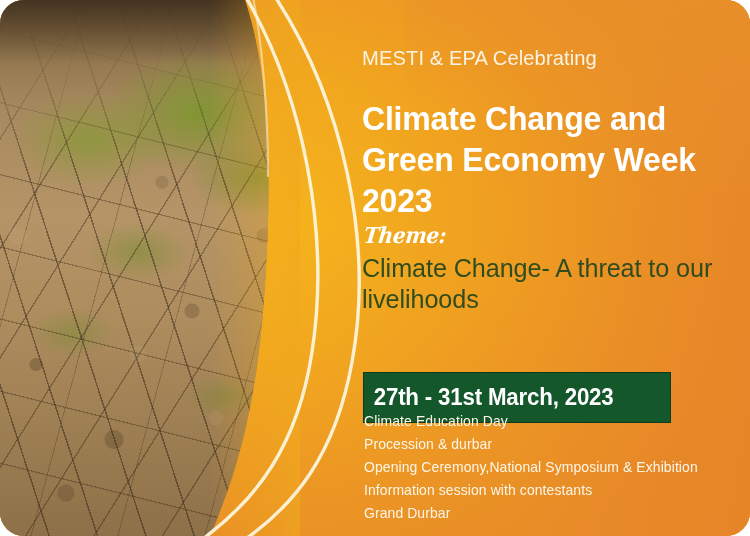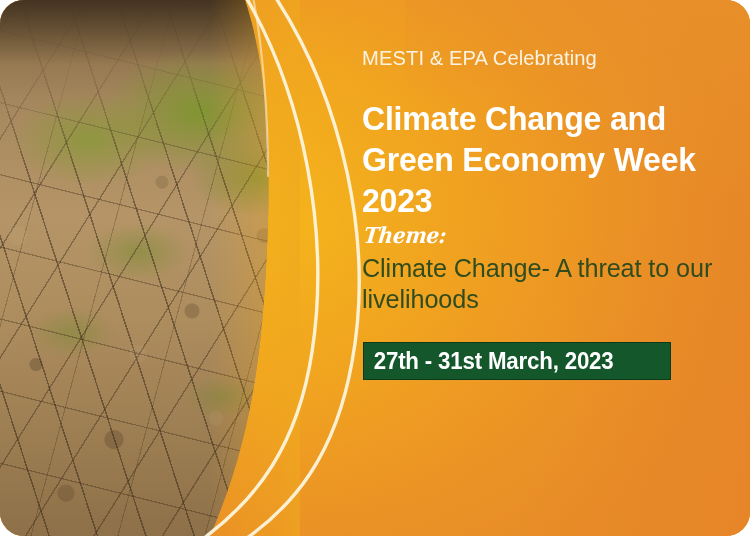--- a/index.html
+++ b/index.html
@@ -177,23 +177,23 @@
     line-height: 31px;
     font-weight: 400;
     color: #304C1E;
     letter-spacing: -0.1px;
     transform: scaleX(0.97);
     transform-origin: left center;
   }
 
   .date-banner {
     position: absolute;
-    top: 342px; left: 1px;
+    top: 372px; left: 1px;
     width: 308px;
-    height: 38px;
+    height: 51px;
     background: #14572B;
     border: 1px solid #0C3A1C;
     box-sizing: border-box;
     display: flex;
     align-items: center;
   }
   .date-banner span {
     display: block;
     padding-left: 10px;
     font-size: 23px;
@@ -255,15 +255,22 @@
     <h1 class="headline">Climate Change and Green Economy Week 2023</h1>
 
     <div class="theme-label">Theme:</div>
 
     <div class="theme-text">Climate Change- A threat to our livelihoods</div>
 
     <div class="date-banner">
       <span>27th - 31st March, 2023</span>
     </div>
 
+    <ul class="events">
+      <li>Climate Education Day</li>
+      <li>Procession &amp; durbar</li>
+      <li>Opening Ceremony,National Symposium &amp; Exhibition</li>
+      <li>Information session with contestants</li>
+      <li>Grand Durbar</li>
+    </ul>
 
   </div>
 </div>
 
 </body></html>

